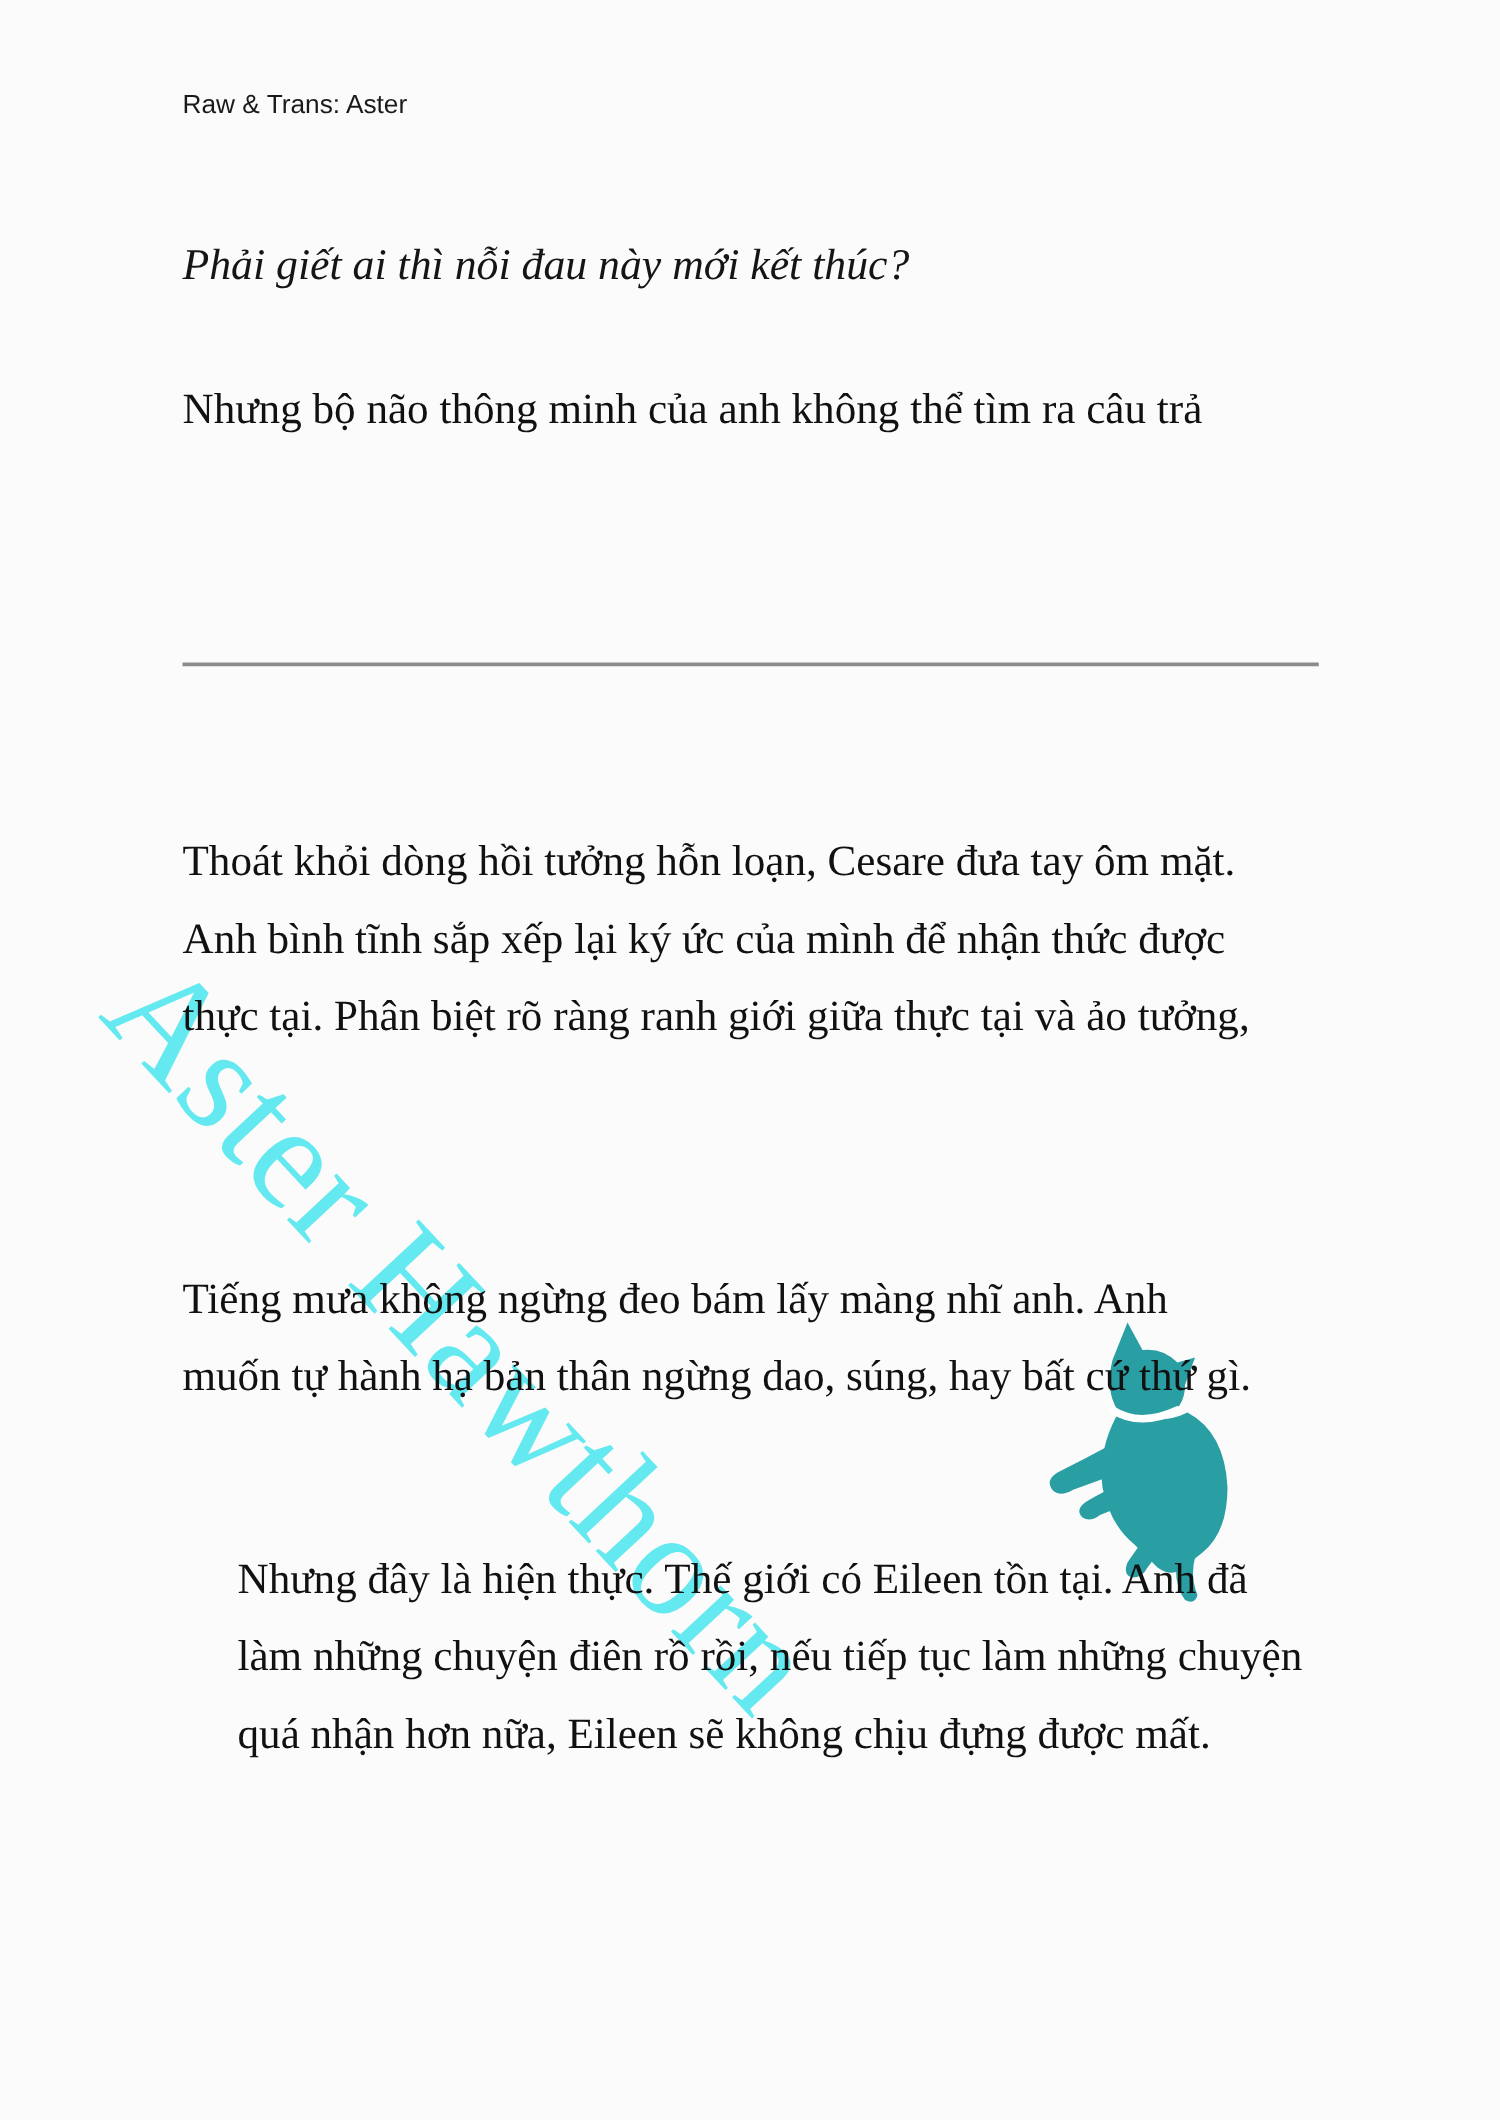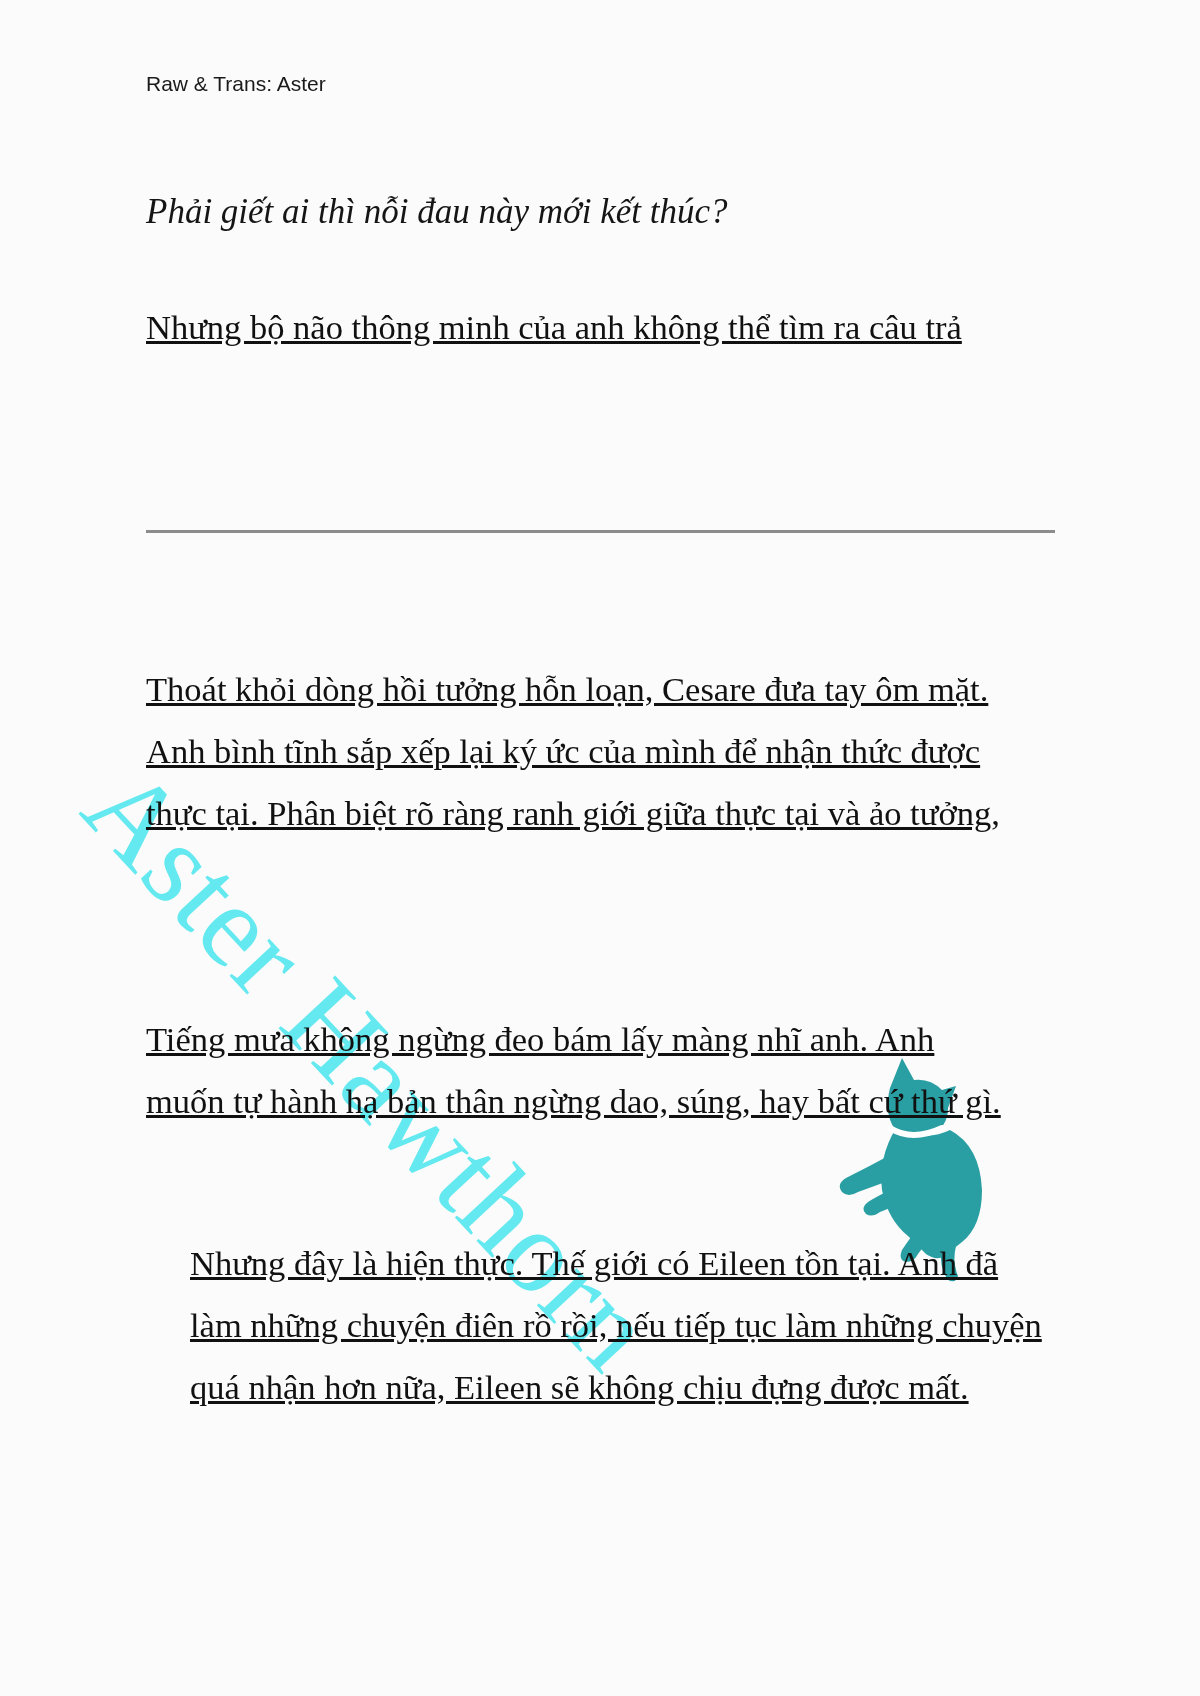--- a/index.html
+++ b/index.html
@@ -16,21 +16,20 @@
     font-size: 21px; color: #1a1a1a; text-align: right;
   }
   .italic-line {
     position: absolute; left: 146px; top: 144px;
     font-style: italic; font-size: 35px; color: #151515; margin-top: 48px;
   }
   .para {
     position: absolute; left: 146px;
     font-size: 34.5px; line-height: 62px; color: #111;
     white-space: nowrap;
-    text-decoration: underline;
   }
   .para .line { display: block; }
   .divider {
     position: absolute; left: 146px; top: 530px;
     width: 909px; height: 3px; background: #8c8c8c;
   }
   .watermark {
     position: absolute; left: 156px; top: 740px;
     transform-origin: 0 0;
     transform: rotate(47deg);

